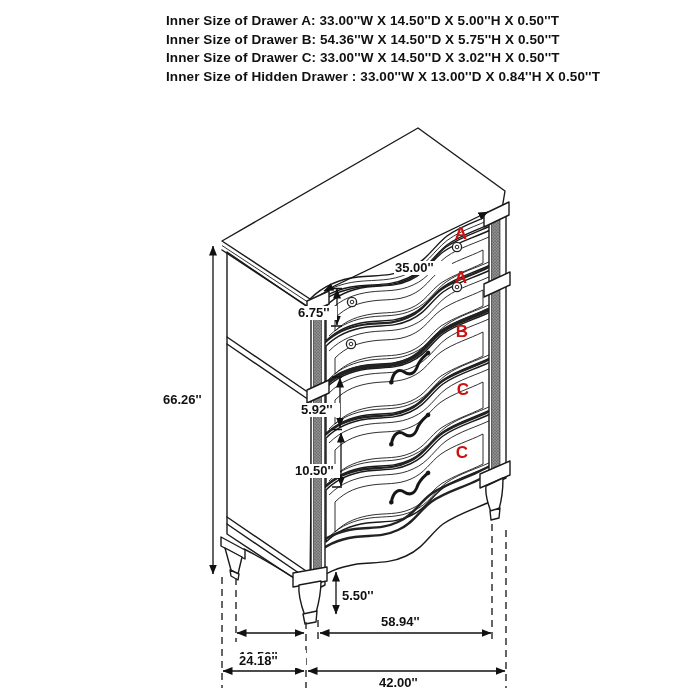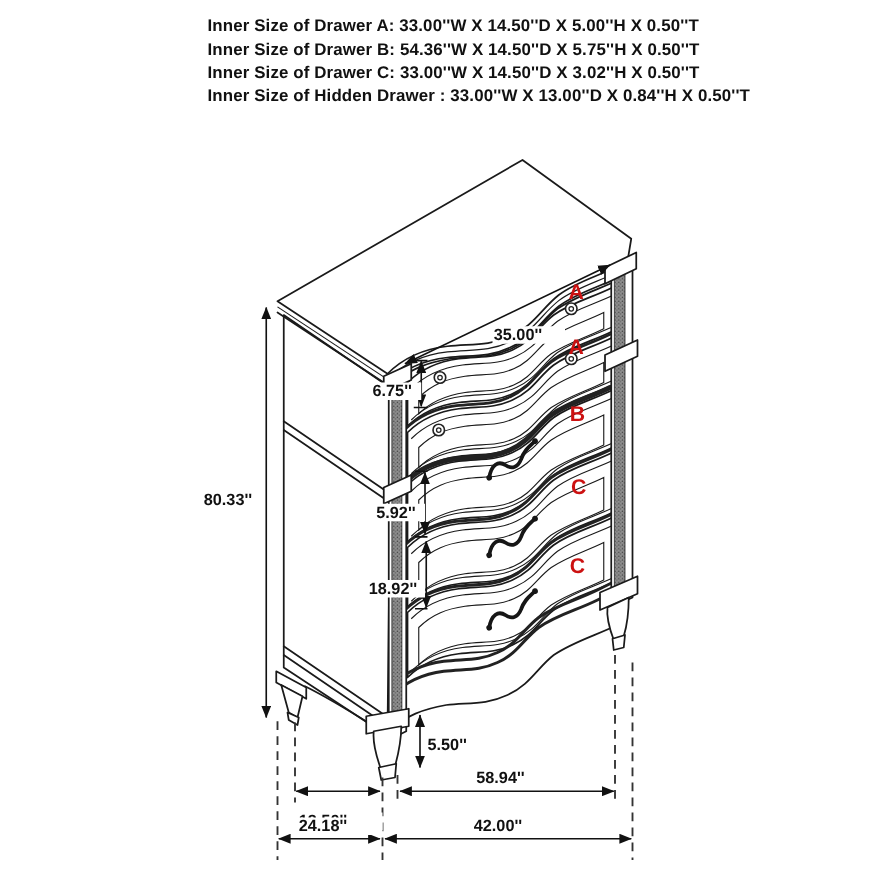--- a/index.html
+++ b/index.html
@@ -197,30 +197,30 @@
         <line class="dash" x1="178" y1="577" x2="178" y2="688"></line>
         <line class="dash" x1="192" y1="578" x2="192" y2="642"></line>
         <line class="dash" x1="262" y1="622" x2="262" y2="688"></line>
         <line class="dash" x1="274" y1="620" x2="274" y2="642"></line>
         <line class="dash" x1="448" y1="524" x2="448" y2="642"></line>
         <line class="dash" x1="462" y1="530" x2="462" y2="688"></line>
       </g>
     </g>
   </svg>
 
-  <div class="dim-label dim-right" style="left:118px;top:393px;width:46px">80.33''</div>
+  <div class="dim-label dim-right" style="left:118px;top:393px;width:46px">66.26''</div>
   <div class="dim-label dim-center" style="left:350px;top:261px;width:56px">35.00''</div>
   <div class="dim-label dim-right" style="left:253px;top:306px;width:38px">6.75''</div>
   <div class="dim-label dim-right" style="left:256px;top:403px;width:38px">5.92''</div>
-  <div class="dim-label dim-right" style="left:250px;top:464px;width:44px">18.92''</div>
+  <div class="dim-label dim-right" style="left:250px;top:464px;width:44px">10.50''</div>
   <div class="dim-label" style="left:297px;top:589px">5.50''</div>
   <div class="dim-label dim-center" style="left:194px;top:650px;width:66px">13.50''</div>
   <div class="dim-label dim-center" style="left:336px;top:615px;width:66px">58.94''</div>
   <div class="dim-label dim-center" style="left:194px;top:654px;width:66px">24.18''</div>
-  <div class="dim-label dim-center" style="left:334px;top:654px;width:66px">42.00''</div>
+  <div class="dim-label dim-center" style="left:334px;top:676px;width:66px">42.00''</div>
 
   <div class="drawer-letter" style="left:405px;top:225px;color:#cc1111">A</div>
   <div class="drawer-letter" style="left:405px;top:269px;color:#cc1111">A</div>
   <div class="drawer-letter" style="left:406px;top:323px;color:#cc1111">B</div>
   <div class="drawer-letter" style="left:407px;top:381px;color:#cc1111">C</div>
   <div class="drawer-letter" style="left:406px;top:444px;color:#cc1111">C</div>
 
 </div>
 
 </body></html>

